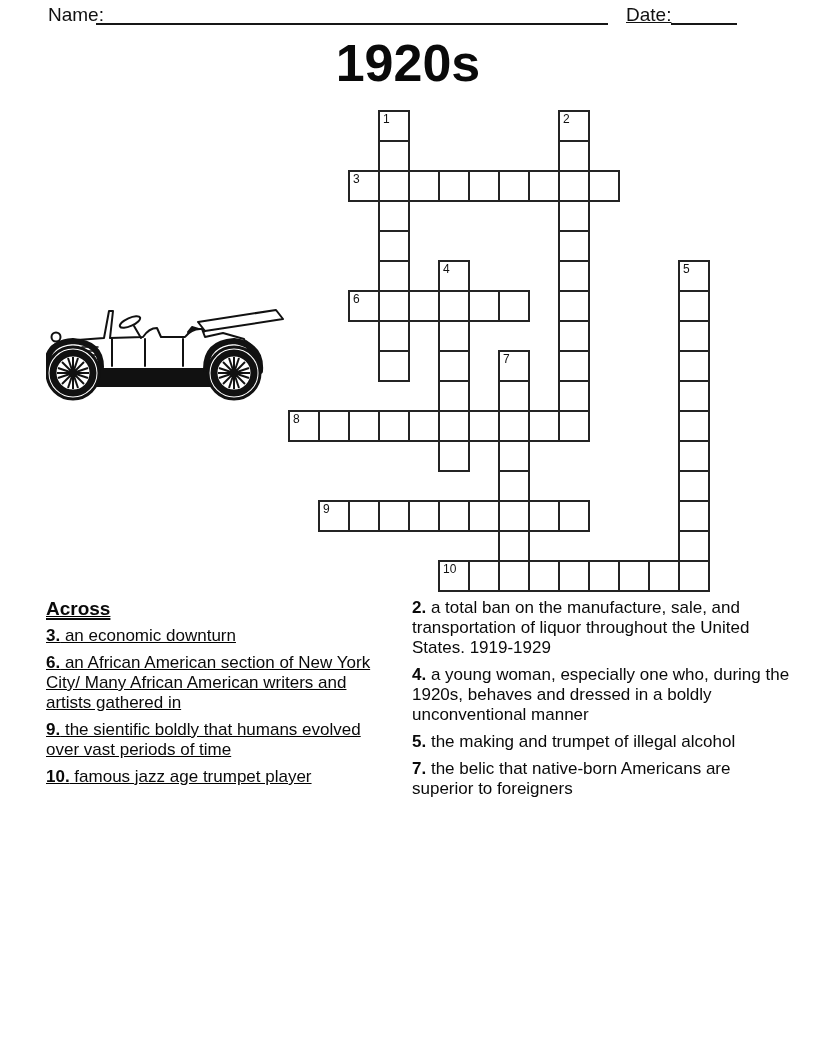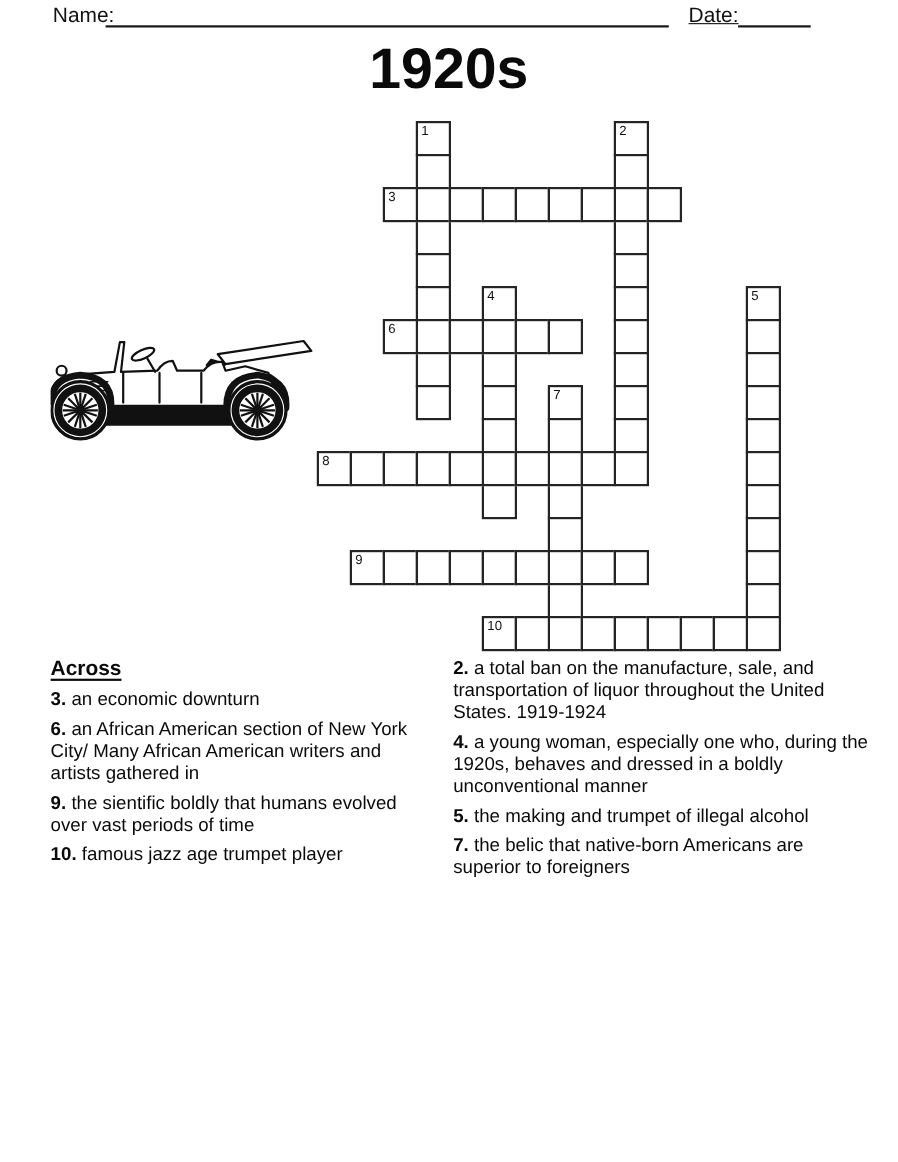--- a/index.html
+++ b/index.html
@@ -22,21 +22,21 @@
   
   .grid { position:absolute; left:288px; top:110px; width:424px; height:484px; }
   .cell { position:absolute; width:32px; height:32px; border:2px solid #242424; background:#fff; }
   .cellnum { position:absolute; top:1px; left:3px; font-size:12px; line-height:12px; color:#111; }
 
   
   .car { position:absolute; left:46px; top:299px; }
 
   
   .clues { position:absolute; top:598px; }
-  .clues-across { left:46px; width:348px; }
+  .clues-across { left:46px; width:348px;text-decoration:underline; }
   .clues-down   { left:412px; width:378px; }
   .clues h2 { font-size:19px; line-height:22px; font-weight:700; color:#0a0a0a;
               text-decoration:underline; text-decoration-thickness:2px; text-underline-offset:3px;
               margin-bottom:6px; }
   .clue { font-size:17px; line-height:20px; margin-bottom:7px; color:#0a0a0a; }
   .clue b { font-weight:700; }
 </style>
 </head>
 <body>
 
@@ -218,20 +218,20 @@
     <div id="across-list">
         <p class="clue"><b>3.</b><span> an economic downturn</span></p>
         <p class="clue"><b>6.</b><span> an African American section of New York City/ Many African American writers and artists gathered in</span></p>
         <p class="clue"><b>9.</b><span> the sientific boldly that humans evolved over vast periods of time</span></p>
         <p class="clue"><b>10.</b><span> famous jazz age trumpet player</span></p>
       </div>
   </div>
 
   <div class="clues clues-down">
     <div id="down-list">
-        <p class="clue"><b>2.</b><span> a total ban on the manufacture, sale, and transportation of liquor throughout the United States. 1919-1924</span></p>
+        <p class="clue"><b>2.</b><span> a total ban on the manufacture, sale, and transportation of liquor throughout the United States. 1919-1929</span></p>
         <p class="clue"><b>4.</b><span> a young woman, especially one who, during the 1920s, behaves and dressed in a boldly unconventional manner</span></p>
         <p class="clue"><b>5.</b><span> the making and trumpet of illegal alcohol</span></p>
         <p class="clue"><b>7.</b><span> the belic that native-born Americans are superior to foreigners</span></p>
       </div>
   </div>
 
 </div>
 
 </body></html>

